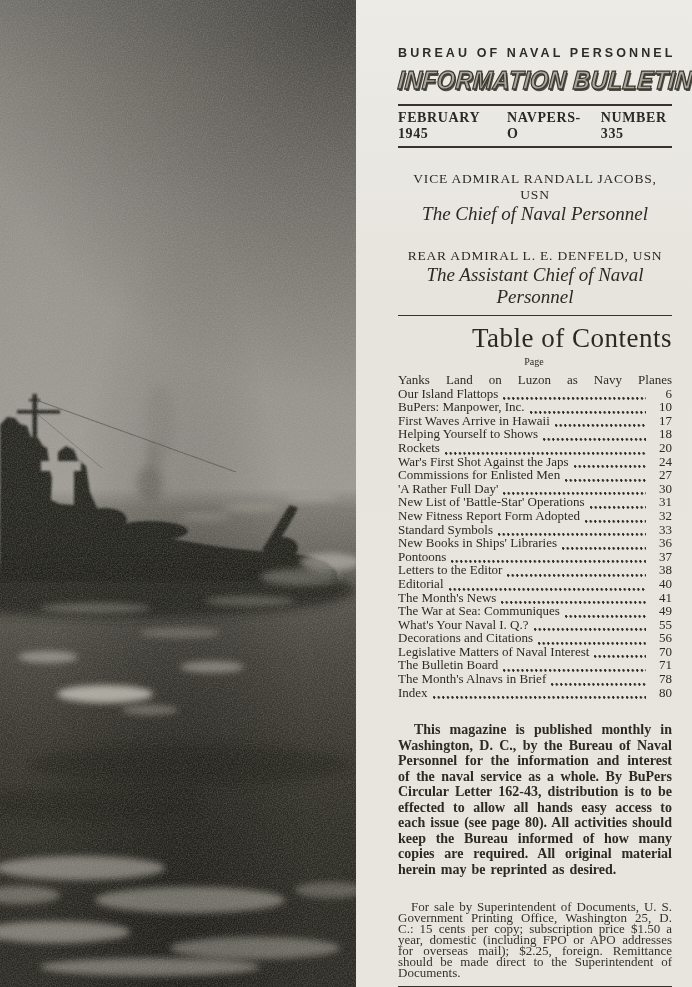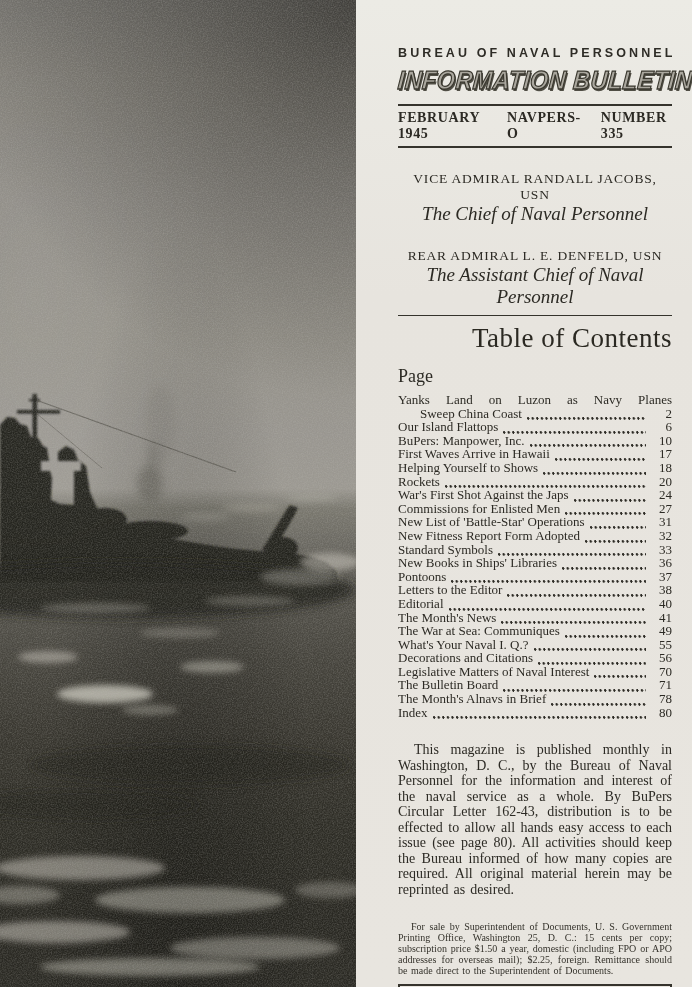--- a/index.html
+++ b/index.html
@@ -35,35 +35,35 @@
   .dateline{display:flex;justify-content:space-between;margin:4px 0;
             font-weight:700;font-size:14px;letter-spacing:.6px;gap:20px;}
   .officials{margin-top:9px;text-align:center;}
   .official{margin-bottom:6px;margin-top:23px;}
   .official-name{font-size:13.5px;letter-spacing:.8px;}
   .official-title{font-style:italic;font-size:19px;}
   .rule.r3{margin-top:7px;}
 
   .toc-heading{margin:7px 0 0 0;text-align:right;font-weight:400;font-size:27px;
                letter-spacing:.5px;color:#2b2922;}
-  .page-label{margin-top:12px;text-align:left;font-size:18px;padding-right:2px;}
+  .page-label{margin-top:2px;text-align:center;font-size:10px;padding-right:2px;}
 
   .toc-list{margin-top:6px;font-size:13px;line-height:13.6px;}
   .toc-lead{text-align:justify;text-align-last:justify;white-space:normal;}
   .toc-line{display:flex;align-items:flex-end;}
   .toc-line.indent{padding-left:22px;}
   .toc-title{white-space:nowrap;}
   .toc-dots{flex:1 1 auto;height:11px;margin:0 2px 0 5px;
             background-image:radial-gradient(circle at 1.2px 1.2px,#2c2a24 1px,rgba(0,0,0,0) 1.3px);
             background-size:4.6px 2.6px;background-repeat:repeat-x;background-position:0 8px;}
   .toc-page{width:24px;text-align:right;white-space:nowrap;}
 
   .pub-note{margin:23px 0 0 0;font-size:14px;line-height:15.5px;text-align:justify;
-            text-indent:16px;word-spacing:1.5px;}
-  .sale-note{margin:24px 0 0 0;font-size:10px;line-height:11px;text-align:justify;
+            text-indent:16px;word-spacing:1.5px;font-weight:bold;}
+  .sale-note{margin:24px 0 0 0;font-size:13px;line-height:11px;text-align:justify;
              text-indent:13px;color:#34322b;word-spacing:1px;}
 
   .pass-box{margin-top:8px;border:2.5px solid #35332c;height:67px;box-sizing:content-box;
             padding:8px 11px 0 11px;position:relative;font-family:"Liberation Sans",sans-serif;
             font-weight:700;color:#312f28;-webkit-text-stroke:.6px #312f28;}
   .pass-line1{font-size:19px;letter-spacing:1.6px;white-space:nowrap;}
   .pass-line2{display:flex;justify-content:center;align-items:flex-end;margin-top:1px;}
   .pass-side{font-size:17px;letter-spacing:1.4px;margin-bottom:7px;white-space:nowrap;}
   .pass-count{font-size:44px;line-height:34px;letter-spacing:0;position:relative;
               transform:translateY(13px);background:#e8e5df;padding:0 9px;}
@@ -175,25 +175,20 @@
       </div>
     </div>
     <div class="rule thin r3"></div>
 
     <h1 class="toc-heading">Table of Contents</h1>
     <div class="page-label">Page</div>
 
     <div class="toc-list" id="toc-list">
   <div class="toc-entry">
     <div class="toc-lead">Yanks Land on Luzon as Navy Planes</div>
-    <div class="toc-line indent">
-      <span class="toc-title">Sweep China Coast</span>
-      <span class="toc-dots"></span>
-      <span class="toc-page">2</span>
-    </div>
   </div>
 
   <div class="toc-entry">
 
     <div class="toc-line">
       <span class="toc-title">Our Island Flattops</span>
       <span class="toc-dots"></span>
       <span class="toc-page">6</span>
     </div>
   </div>
@@ -245,20 +240,28 @@
 
   <div class="toc-entry">
 
     <div class="toc-line">
       <span class="toc-title">Commissions for Enlisted Men</span>
       <span class="toc-dots"></span>
       <span class="toc-page">27</span>
     </div>
   </div>
 
+  <div class="toc-entry">
+
+    <div class="toc-line">
+      <span class="toc-title">'A Rather Full Day'</span>
+      <span class="toc-dots"></span>
+      <span class="toc-page">30</span>
+    </div>
+  </div>
 
   <div class="toc-entry">
 
     <div class="toc-line">
       <span class="toc-title">New List of 'Battle-Star' Operations</span>
       <span class="toc-dots"></span>
       <span class="toc-page">31</span>
     </div>
   </div>
 

